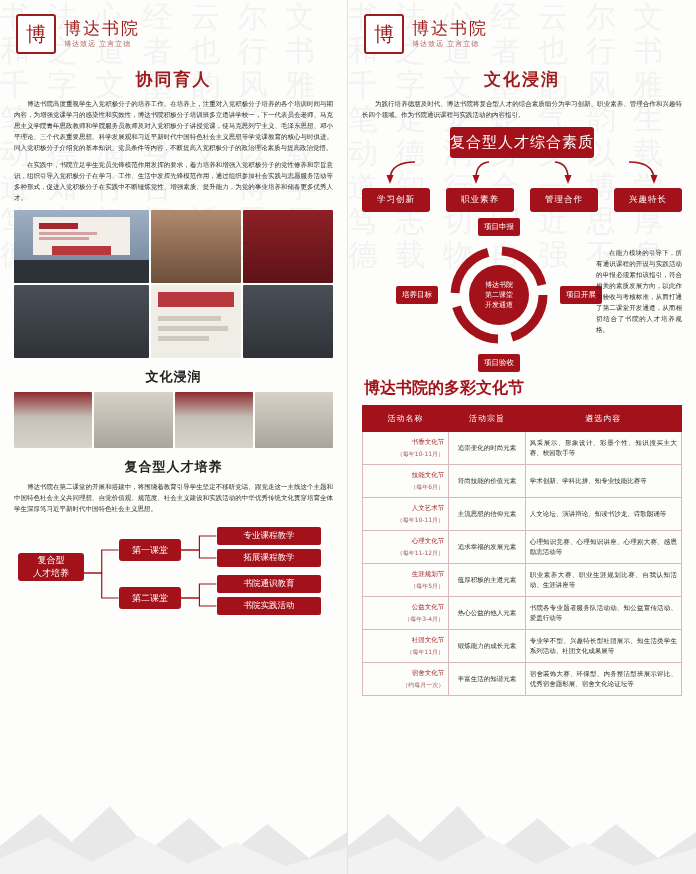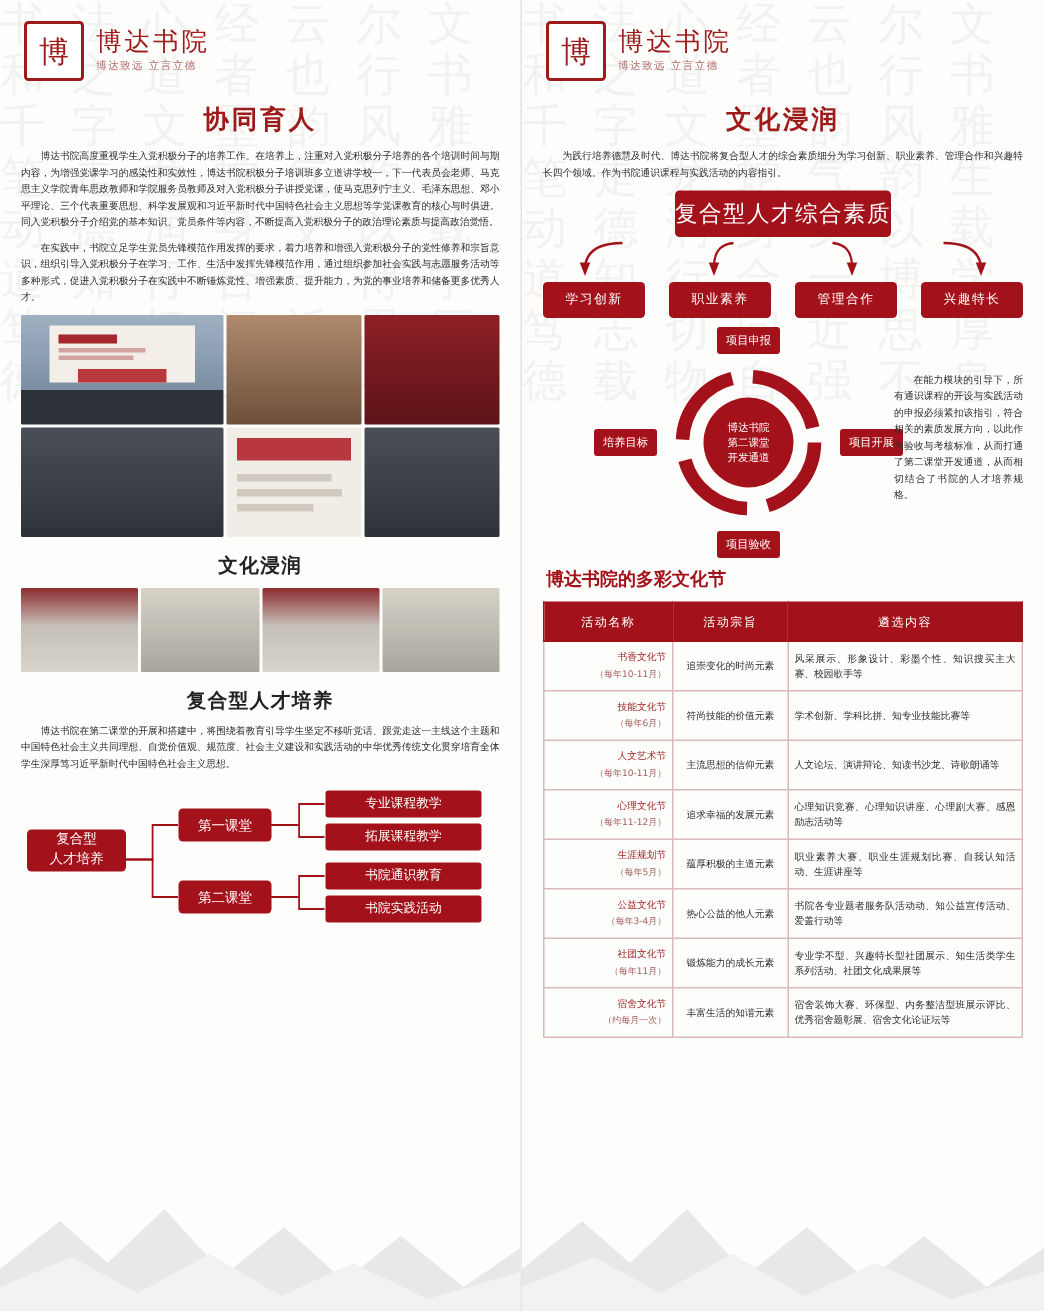--- a/index.html
+++ b/index.html
@@ -100,21 +100,21 @@
   }
   .node{
     position:absolute;background:#a3121a;color:#fff;font-size:7.5px;
     padding:4px 6px;border-radius:2px;white-space:nowrap;
   }
   .node.top{left:50%;transform:translateX(-50%);top:-18px;}
   .node.right{right:-44px;top:50%;transform:translateY(-50%);}
   .node.bottom{left:50%;transform:translateX(-50%);bottom:-18px;}
   .node.left{left:-44px;top:50%;transform:translateY(-50%);}
   
-  .tbl-title{color:#a3121a;font-size:12px;font-weight:bold;margin:6px 0 6px 2px;font-family:"DejaVu Serif","Liberation Serif",serif;}
+  .tbl-title{color:#a3121a;font-size:16px;font-weight:bold;margin:6px 0 6px 2px;font-family:"DejaVu Serif","Liberation Serif",serif;}
   table.fest{border-collapse:collapse;width:100%;font-size:6.5px;}
   table.fest th{
     background:#a3121a;color:#fff;font-weight:normal;font-size:8px;
     padding:7px 2px;border:1px solid #a3121a;letter-spacing:1px;
   }
   table.fest td{
     border:1px solid #d9b9b9;padding:5px 4px;color:#2b2b2b;line-height:10px;vertical-align:middle;
   }
   table.fest td.name{text-align:right;color:#9e1b1b;width:27%;}
   table.fest td.aim{text-align:center;width:24%;}

